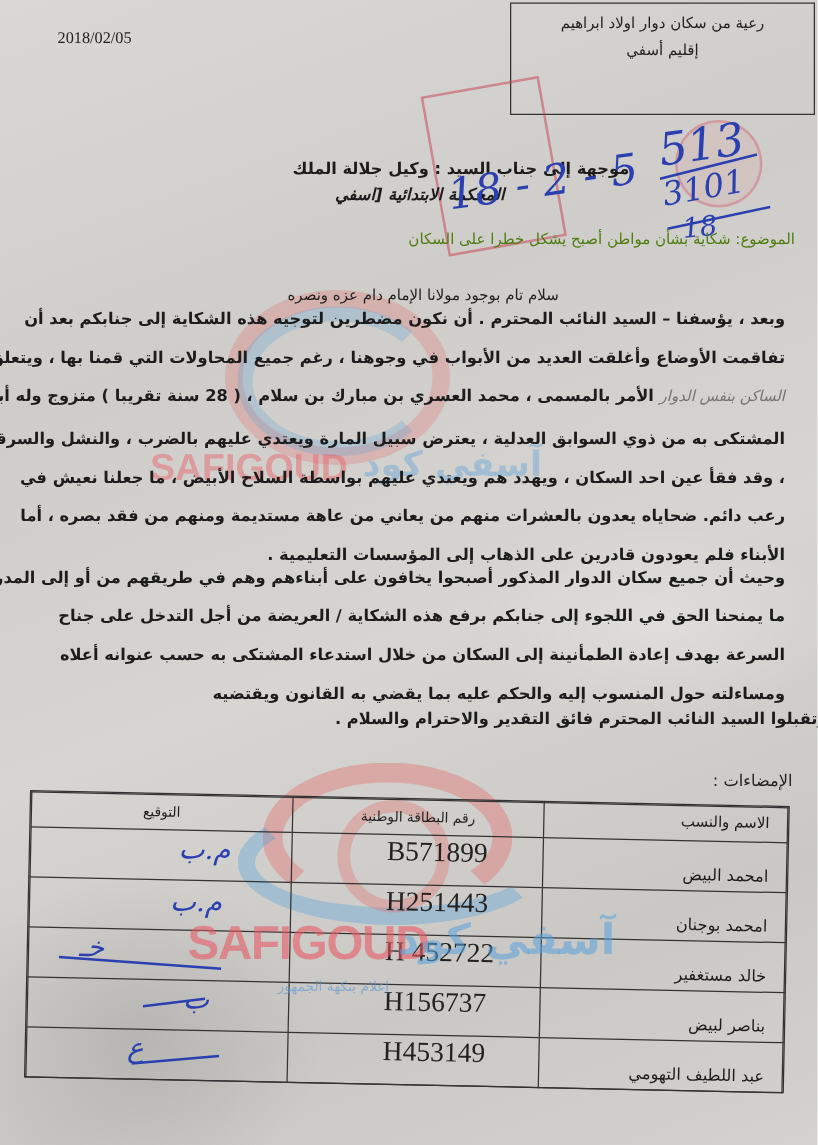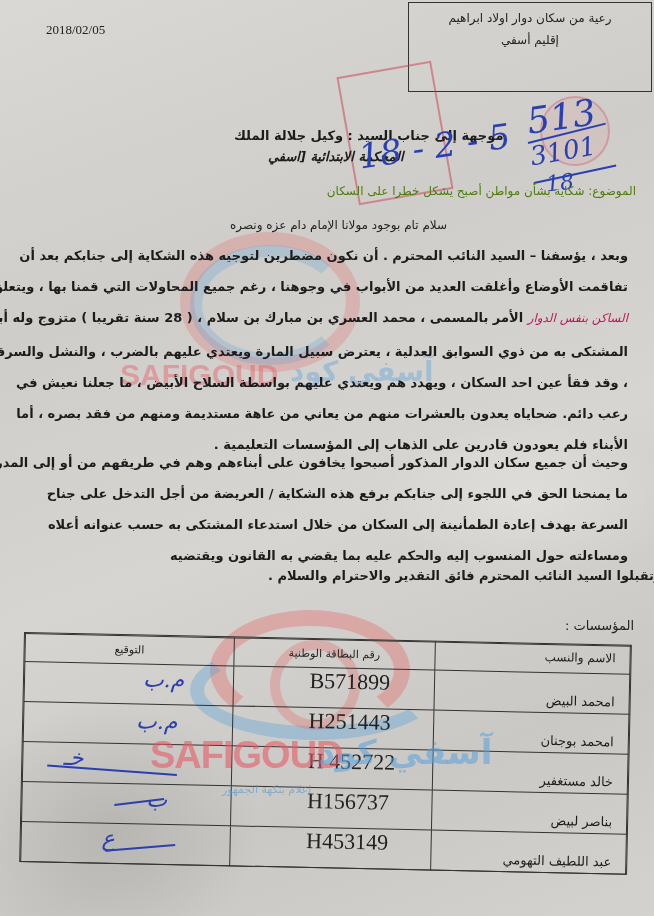--- a/index.html
+++ b/index.html
@@ -36,30 +36,30 @@
       border:2px solid rgba(205,80,100,0.35); background: rgba(220,120,130,0.12);
     }
     .hand { position:absolute; font-family:"DejaVu Serif", serif; font-style: italic; color:#2a3fb0; }
     .hand-date { left:358px; top:126px; font-size:34px; transform: rotate(-8deg); }
     .hand-num1 { left:527px; top:96px; font-size:36px; transform: rotate(-8deg); }
     .hand-num2 { left:530px; top:136px; font-size:26px; transform: rotate(-10deg); }
     .hand-num3 { left:546px; top:170px; font-size:22px; transform: rotate(-6deg); }
     .hand-line { position:absolute; height:2px; background:#2a3fb0; transform-origin:left center; }
 
     .subject { position:absolute; right:18px; top:184px; direction: rtl; font-size:12px; white-space:nowrap; color:#4d7c0f; }
-    .greeting { position:absolute; left:230px; top:218px; direction: rtl; font-size:12px; white-space:nowrap; color:#222;text-align:right; }
+    .greeting { position:absolute; left:230px; top:229px; direction: rtl; font-size:12px; white-space:nowrap; color:#222;text-align:right; }
 
     .para { position:absolute; right:26px; width:600px; direction: rtl; text-align: justify; font-weight:bold; font-size:13px; line-height:31px; color:#1c1c1c; }
     .para p { white-space: nowrap; text-align: right; }
     .p1 { top:240px; }
     .p2 { top:336px; left:36px; right:auto; width:592px; }
     .p3 { top:447px; left:34px; right:auto; width:594px; }
     .closing { position:absolute; left:268px; top:568px; direction: rtl; font-weight:bold; font-size:13px; white-space:nowrap; }
     .sigs-label { position:absolute; right:20px; top:618px; direction: rtl; font-size:13px; color:#222; }
-    .hand-inline { color:#be185d; font-weight:normal; font-style: italic; font-family:"DejaVu Serif", serif; font-size:12px; }
+    .hand-inline { color:#737373; font-weight:normal; font-style: italic; font-family:"DejaVu Serif", serif; font-size:12px; }
 
     .tbl {
       position:absolute; left:24px; top:632px; width:608px; height:230px;
       transform: rotate(1.2deg); transform-origin: left top;
       border:1.5px solid #333;
     }
     .tbl table { width:100%; height:100%; border-collapse: collapse; direction: rtl; }
     .tbl td, .tbl th { border:1px solid #333; font-weight:normal; }
     .tbl th { height:28px; font-size:12px; }
     .tbl td { height:40px; }
@@ -133,21 +133,21 @@
   </div>
 
   <div class="para p3">
     <p>وحيث أن جميع سكان الدوار المذكور أصبحوا يخافون على أبناءهم وهم في طريقهم من أو إلى المدرسة</p>
     <p>ما يمنحنا الحق في اللجوء إلى جنابكم برفع هذه الشكاية / العريضة من أجل التدخل على جناح</p>
     <p>السرعة بهدف إعادة الطمأنينة إلى السكان من خلال استدعاء المشتكى به حسب عنوانه أعلاه</p>
     <p>ومساءلته حول المنسوب إليه والحكم عليه بما يقضي به القانون ويقتضيه</p>
   </div>
 
   <div class="closing">وتقبلوا السيد النائب المحترم فائق التقدير والاحترام والسلام .</div>
-  <div class="sigs-label">المؤسسات :</div>
+  <div class="sigs-label">الإمضاءات :</div>
 
   <div class="tbl">
     <table>
       <thead>
         <tr>
           <th class="col-name" style="vertical-align:middle;font-weight:normal;font-size:12px;">الاسم والنسب</th>
           <th class="col-id" style="font-family:'DejaVu Sans',sans-serif;font-size:11px;text-align:center;padding:0;vertical-align:middle;">رقم البطاقة الوطنية</th>
           <th class="col-sig" style="font-size:11px;">التوقيع</th>
         </tr>
       </thead>

